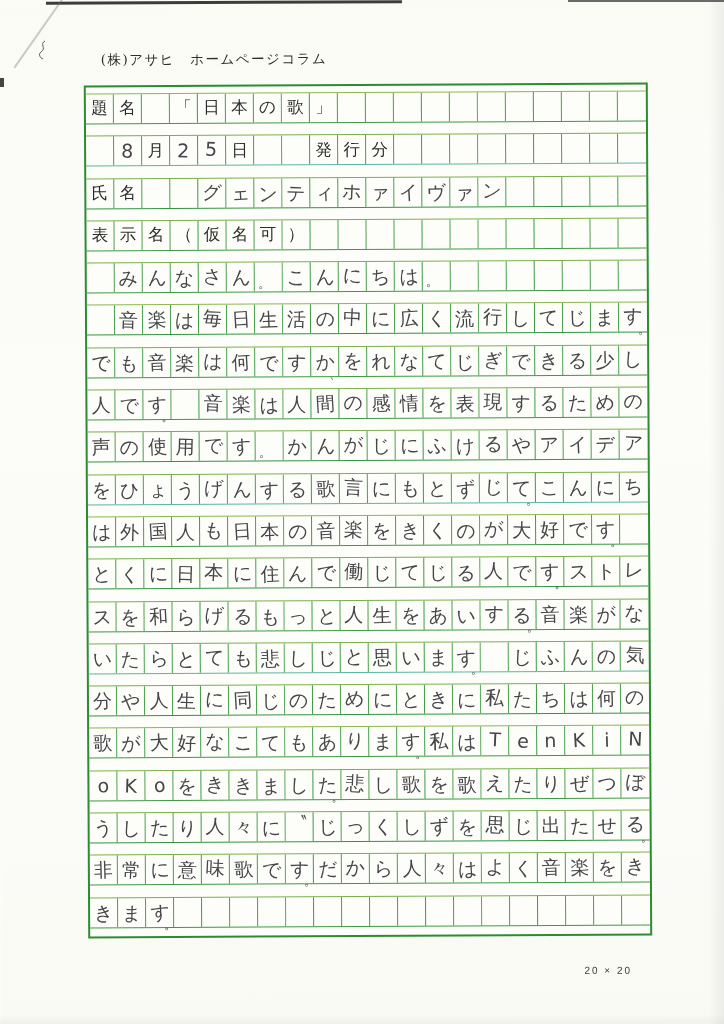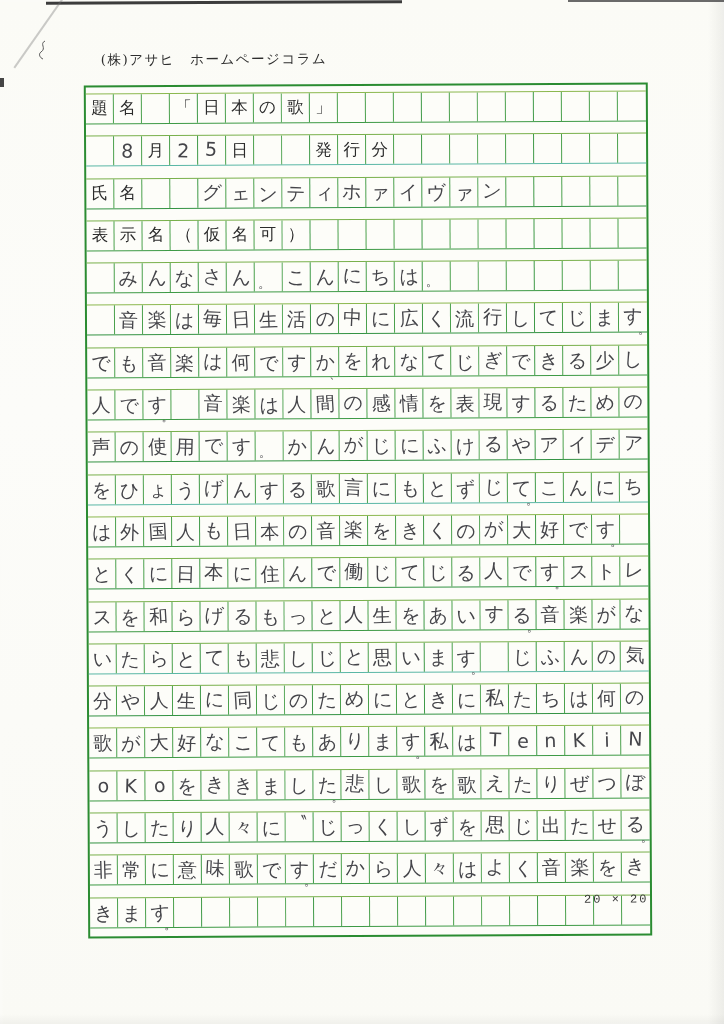--- a/index.html
+++ b/index.html
@@ -14,23 +14,23 @@
     transform:rotate(-0.3deg);
   }
   
   .header-note{
     position:absolute;left:103px;top:50px;
     font-family:"DejaVu Serif",serif;
     font-size:13.5px;color:#2e2e2e;letter-spacing:1.5px;
     white-space:pre;
   }
   .footer-note{
-    position:absolute;left:582px;top:894px;
-    font-family:Liberation Mono, monospace;
-    font-size:12px;color:#3a3a3a;letter-spacing:2px;
+    position:absolute;left:582px;top:966px;
+    font-family:Liberation Sans, sans-serif;
+    font-size:10px;color:#3a3a3a;letter-spacing:2px;
   }
   
   .grid{
     position:absolute;left:86px;top:84px;width:564px;
     border:2px solid #2b8c32;
     background:#fdfdf9;
     box-sizing:border-box;
     padding:6px 0 8px 0;
   }
   .row{

